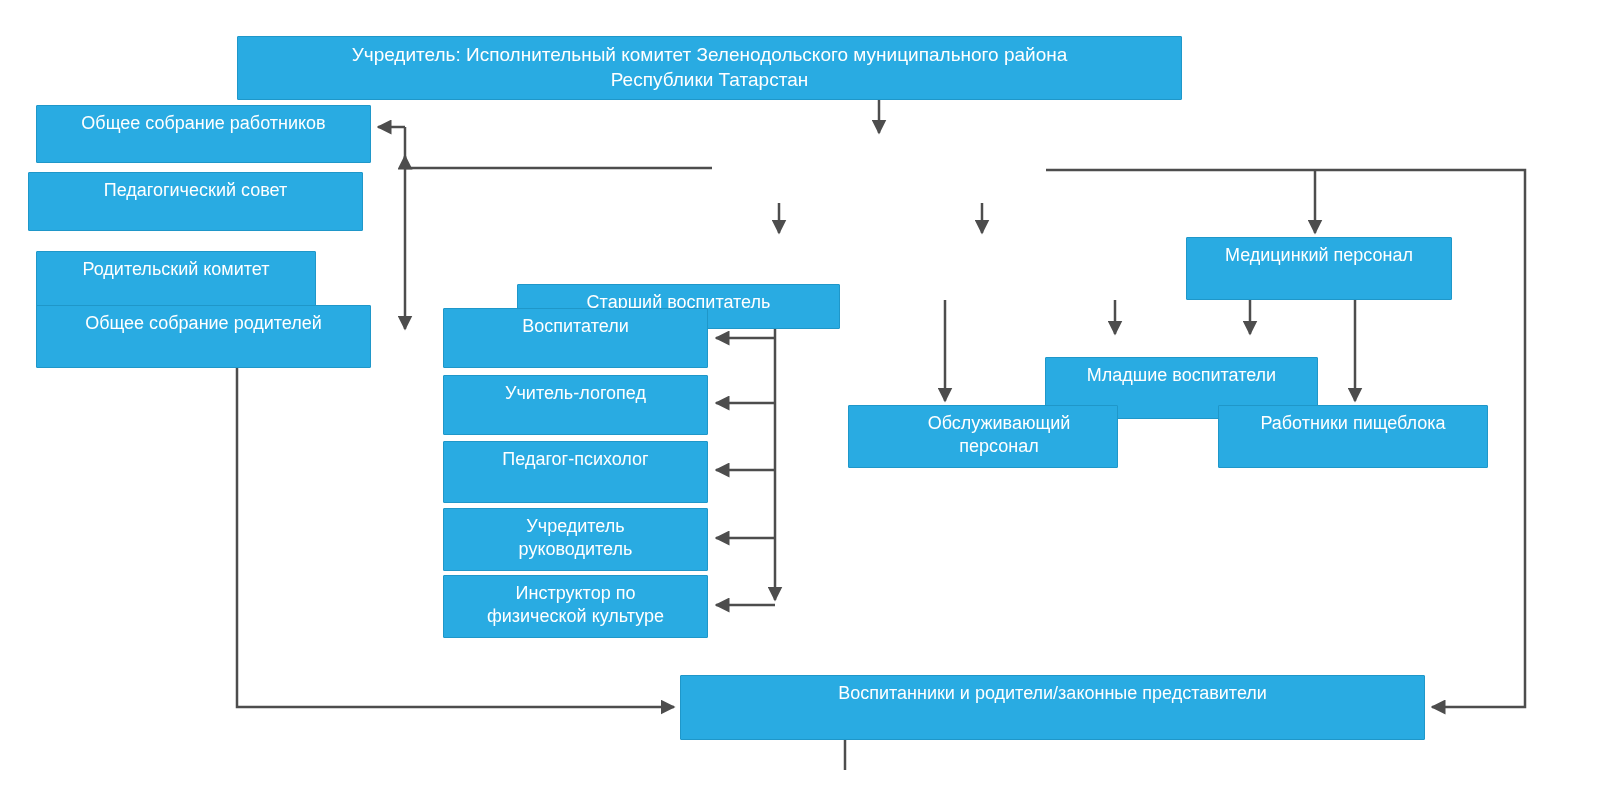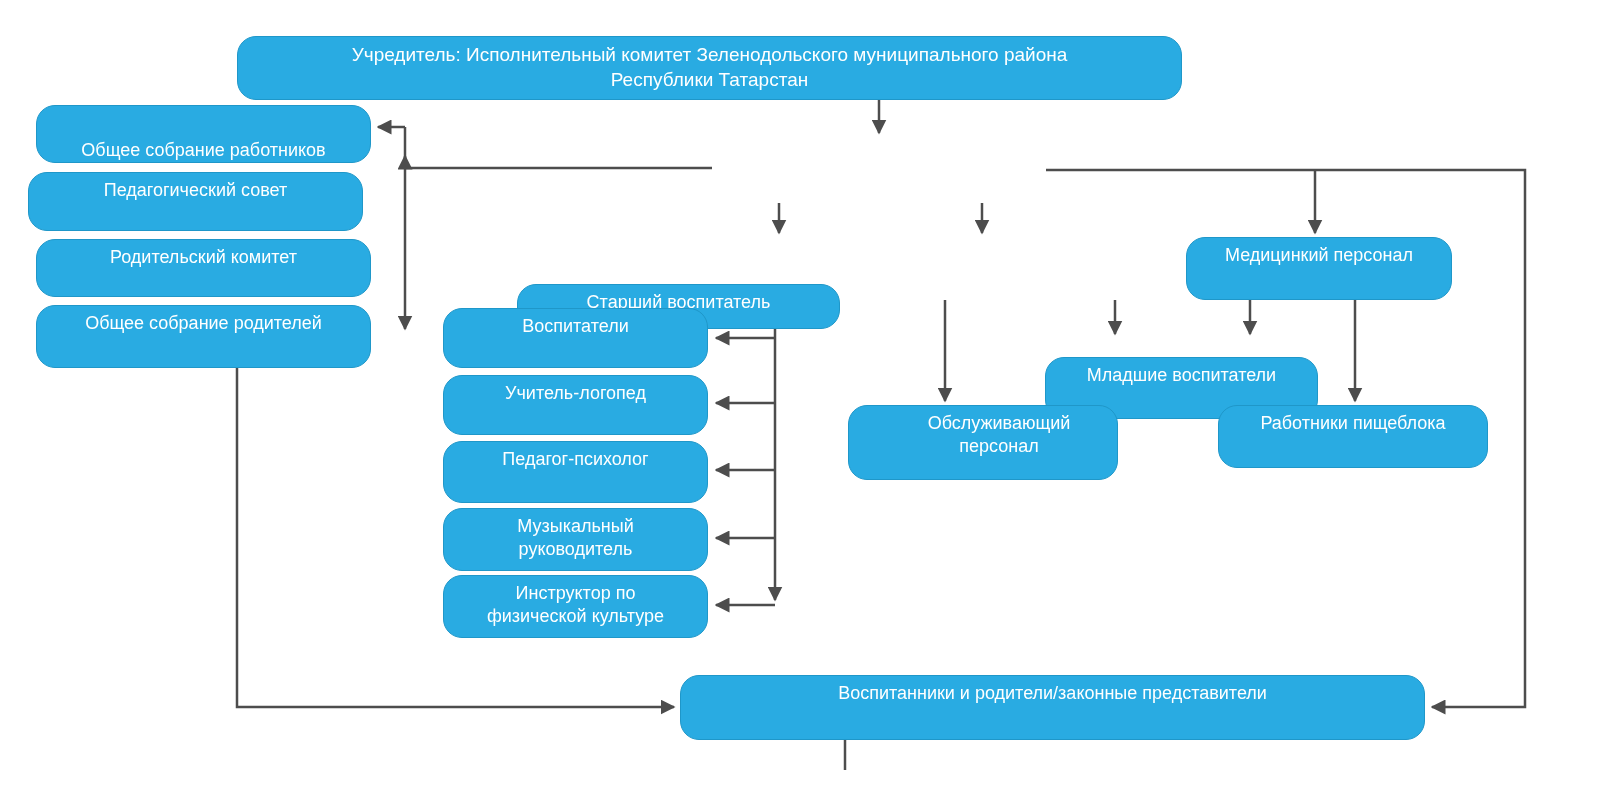--- a/index.html
+++ b/index.html
@@ -19,48 +19,48 @@
     position: absolute;
     left: 0; top: 0;
     width: 1600px; height: 793px;
     pointer-events: none;
   }
   .node {
     position: absolute;
     box-sizing: border-box;
     background: #29abe2;
     border: 1px solid #1f97c9;
-    border-radius: 19px;
+    border-radius: 1px;
     color: #ffffff;
     display: flex;
     flex-direction: column;
     align-items: center;
     justify-content: flex-start;
     padding-top: 6px;
     font-size: 18px;
     line-height: 1.3;
     text-align: center;
   }
   .node .label { display: block; }
   .n-founder     { left: 237px;  top: 36px;  width: 945px; height: 64px; font-size: 19px; }
-  .n-workers     { left: 36px;   top: 105px; width: 335px; height: 58px; justify-content: flex-end; }
+  .n-workers     { left: 36px;   top: 105px; width: 335px; height: 58px; }
   .n-pedcouncil  { left: 28px;   top: 172px; width: 335px; height: 59px; }
-  .n-parentcom   { left: 36px;   top: 239px; width: 335px; height: 58px; }
+  .n-parentcom   { left: 36px;   top: 251px; width: 280px; height: 58px; }
   .n-parentsmeet { left: 36px;   top: 305px; width: 335px; height: 63px; }
   .n-head        { left: 712px;  top: 137px; width: 334px; height: 66px; }
   .n-senior      { left: 517px;  top: 237px; width: 323px; height: 45px; margin-top: 47px; }
   .n-deputy      { left: 848px;  top: 237px; width: 330px; height: 63px; }
   .n-medical     { left: 1186px; top: 237px; width: 266px; height: 63px; }
   .n-educators   { left: 443px;  top: 308px; width: 265px; height: 60px; }
   .n-speech      { left: 443px;  top: 375px; width: 265px; height: 60px; }
   .n-psych       { left: 443px;  top: 441px; width: 265px; height: 62px; }
   .n-music       { left: 443px;  top: 508px; width: 265px; height: 63px; }
   .n-pe          { left: 443px;  top: 575px; width: 265px; height: 63px; }
   .n-junior      { left: 1045px; top: 357px; width: 273px; height: 62px; }
-  .n-service     { left: 848px;  top: 405px; width: 270px; height: 75px; padding-left: 32px; }
+  .n-service     { left: 848px;  top: 405px; width: 270px; height: 63px; padding-left: 32px; }
   .n-kitchen     { left: 1218px; top: 405px; width: 270px; height: 63px; }
   .n-pupils      { left: 680px;  top: 675px; width: 745px; height: 65px; }
   .n-music .label   { max-width: 150px; }
   .n-pe .label      { max-width: 205px; }
   .n-service .label { max-width: 170px; }
 </style>
 </head>
 <body>
 
 <div class="canvas">
@@ -129,21 +129,21 @@
   <div class="node n-educators">
     <span class="label">Воспитатели</span>
   </div>
   <div class="node n-speech">
     <span class="label">Учитель-логопед</span>
   </div>
   <div class="node n-psych">
     <span class="label">Педагог-психолог</span>
   </div>
   <div class="node n-music">
-    <span class="label">Музыкальный руководитель</span>
+    <span class="label">Учредитель руководитель</span>
   </div>
   <div class="node n-pe">
     <span class="label">Инструктор по физической культуре</span>
   </div>
 
   <div class="node n-junior">
     <span class="label">Младшие воспитатели</span>
   </div>
   <div class="node n-service">
     <span class="label">Обслуживающий персонал</span>

